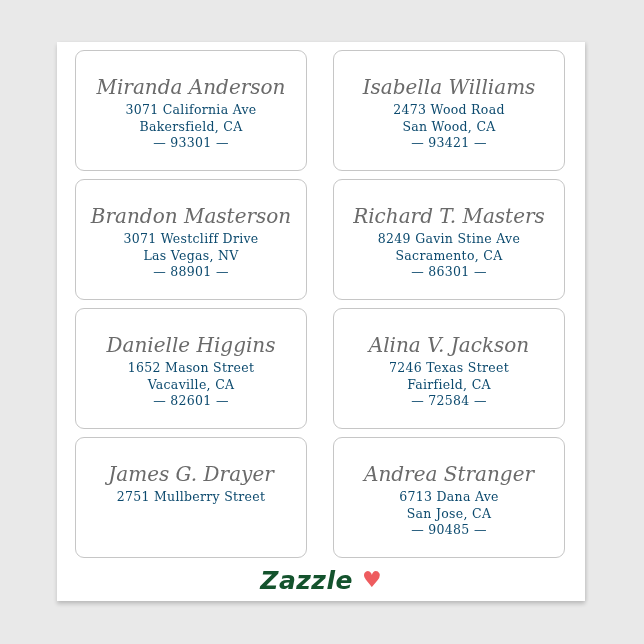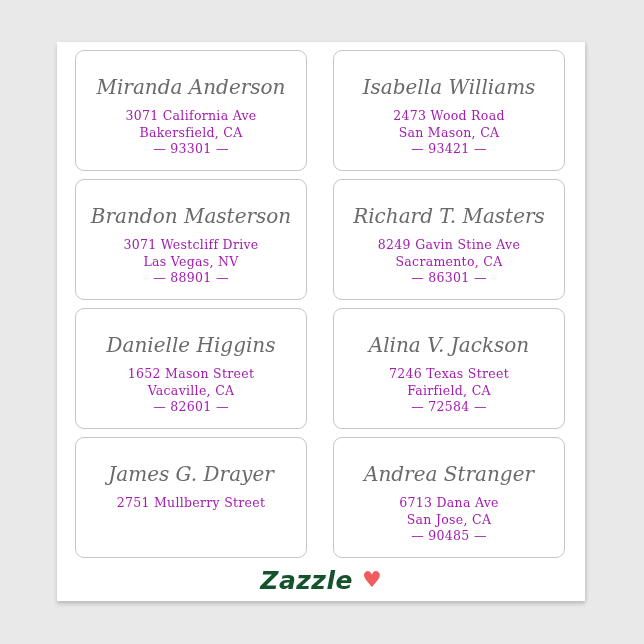--- a/index.html
+++ b/index.html
@@ -49,26 +49,26 @@
   }
   .name {
     font-family: "DejaVu Serif", serif;
     font-style: italic;
     font-size: 20px;
     line-height: 28px;
     color: #6a6a6a;
     white-space: nowrap;
   }
   .addr {
-    margin-top: 7px;
+    margin-top: 1px;
     font-family: "DejaVu Serif", serif;
     font-size: 12.5px;
     line-height: 16.5px;
     letter-spacing: 0.3px;
-    color: #a21caf;
+    color: #0c4a6e;
   }
   .addr div { white-space: nowrap; }
   .footer {
     position: absolute;
     left: 0;
     bottom: 0;
     width: 100%;
     height: 42px;
     display: flex;
     align-items: center;
@@ -104,21 +104,21 @@
           <div>3071 California Ave</div>
           <div>Bakersfield, CA</div>
           <div>— 93301 —</div>
         </div>
       </div>
 
       <div class="label">
         <div class="name">Isabella Williams</div>
         <div class="addr">
           <div>2473 Wood Road</div>
-          <div>San Mason, CA</div>
+          <div>San Wood, CA</div>
           <div>— 93421 —</div>
         </div>
       </div>
 
       <div class="label">
         <div class="name">Brandon Masterson</div>
         <div class="addr">
           <div>3071 Westcliff Drive</div>
           <div>Las Vegas, NV</div>
           <div>— 88901 —</div>

